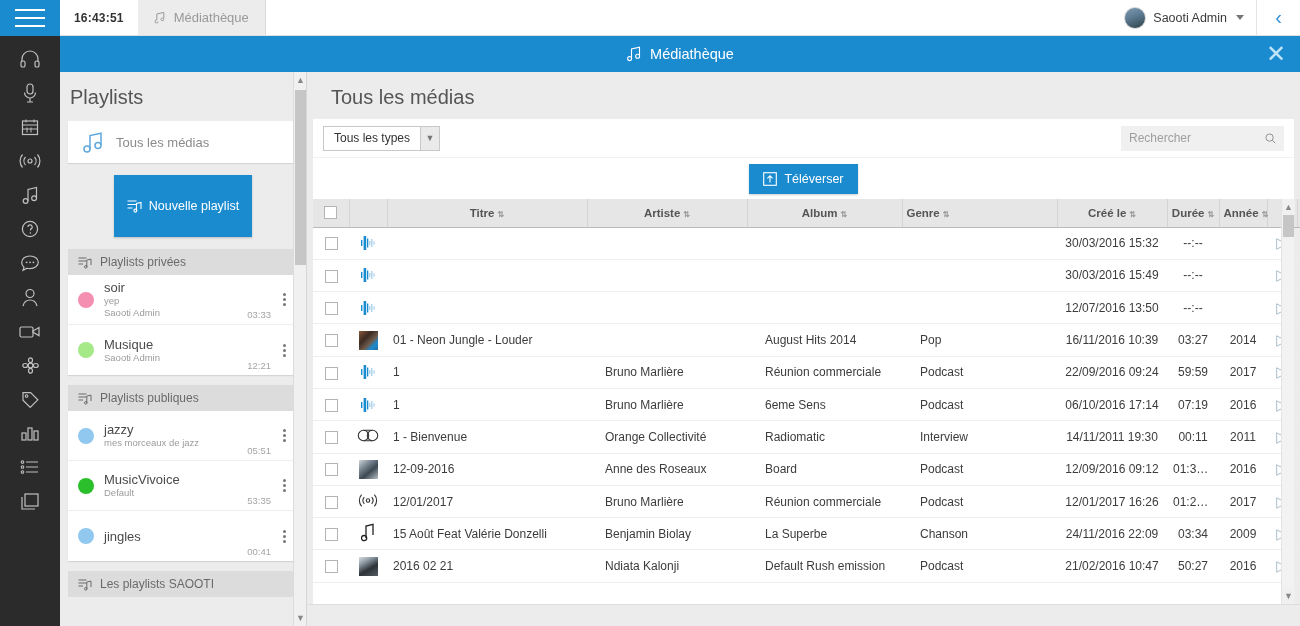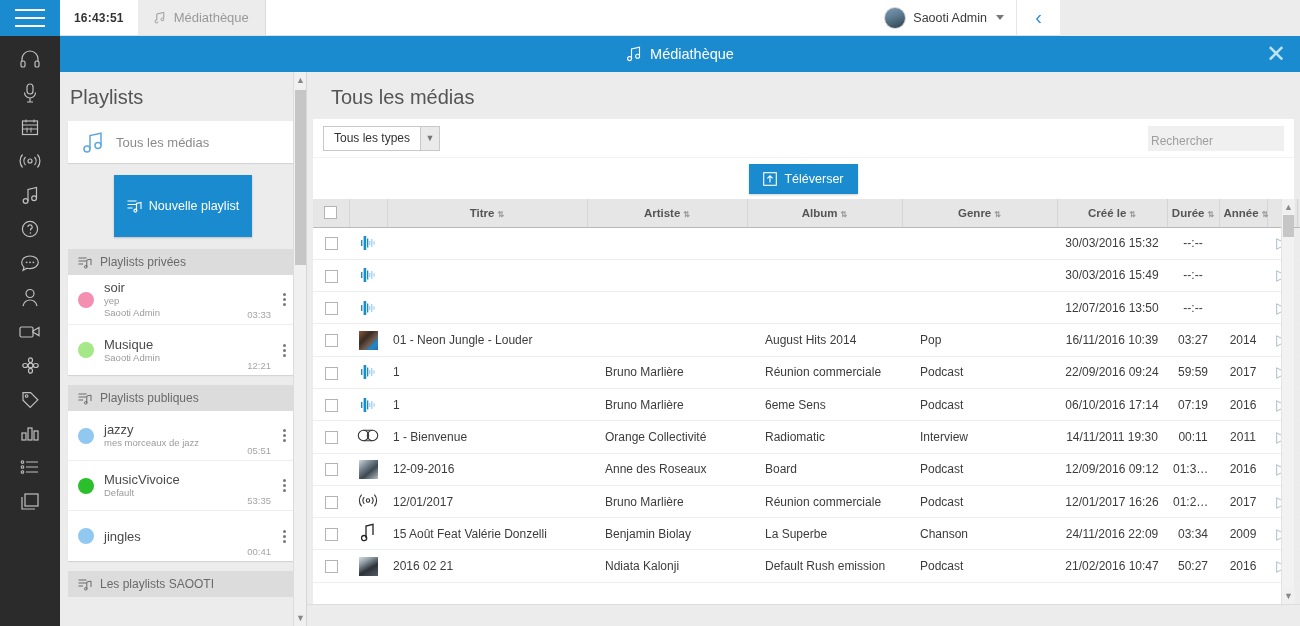--- a/index.html
+++ b/index.html
@@ -5,21 +5,21 @@
   * { box-sizing: border-box; margin: 0; padding: 0; }
   html, body {
     width: 1300px; height: 626px;
     font-family: "Liberation Sans", sans-serif;
     background: #ececec; overflow: hidden;
   }
   #app { position: relative; width: 1300px; height: 626px; }
 
   
   .topbar {
-    position: absolute; top: 0; left: 0; width: 1060px; height: 36px;
+    position: absolute; top: 0; left: 0; width: 1300px; height: 36px;
     background: #fff; display: flex; align-items: stretch;
     border-bottom: 1px solid #e0e0e0;
   }
   .hamburger {
     width: 60px; height: 36px; background: #1b8bd0;
     display: flex; flex-direction: column; align-items: center; justify-content: center;
   }
   .hamburger span { display: block; width: 30px; height: 2px; background: #fff; margin: 3px 0; }
   .clock {
     display: flex; align-items: center; padding: 0 14px;
@@ -128,22 +128,22 @@
   }
   .select-box {
     display: flex; border: 1px solid #c8c8c8; height: 25px; background: #fff; align-items: stretch;
   }
   .select-box .val { font-size: 12px; color: #333; padding: 0 10px; display: flex; align-items: center; }
   .select-box .arrow {
     width: 19px; background: #eaeaea; border-left: 1px solid #c8c8c8;
     display: flex; align-items: center; justify-content: center; color: #777; font-size: 9px;
   }
   .searchbox {
-    margin-left: auto; background: #f0f0f0; width: 136px; height: 25px;
-    display: flex; align-items: center; padding: 8px 8px; gap: 6px; flex-direction: column;
+    margin-left: auto; background: #f0f0f0; width: 163px; height: 25px;
+    display: flex; align-items: center; padding: 8px 8px; gap: 6px;
   }
   .searchbox input {
     border: none; background: transparent; outline: none; font-size: 12px;
     color: #555; width: 130px; font-family: inherit;
   }
   .searchbox input::placeholder { color: #9e9e9e; }
   .action-bar {
     background: #fff; height: 42px; margin: 0 6px; display: flex; align-items: center;
     justify-content: center; border-top: 1px solid #f2f2f2;
   }
@@ -165,21 +165,21 @@
   .sorticon { font-size: 8px; color: #999; margin-left: 3px; }
   tbody td {
     height: 32.3px; font-size: 12px; color: #3c3c3c; border-bottom: 1px solid #ededed;
     padding: 0 6px; white-space: nowrap; overflow: hidden; text-overflow: ellipsis;
   }
   .c-check { width: 36px; text-align: center; }
   .c-thumb { width: 38px; text-align: center; }
   .c-title { width: 200px; }
   .c-artist { width: 160px; text-align: center; }
   .c-album { width: 155px; text-align: center; }
-  .c-genre { width: 155px; text-align: center; }
+  .c-genre { width: 155px; text-align: left; }
   .c-date { width: 110px; text-align: center; }
   .c-dur { width: 52px; text-align: center; }
   .c-year { width: 48px; text-align: center; }
   .c-play { width: 30px; text-align: center; }
   .c-menu { width: 28px; text-align: center; }
   tbody .c-title, tbody .c-artist, tbody .c-album, tbody .c-genre { text-align: left; }
   tbody .c-artist, tbody .c-album, tbody .c-genre { padding-left: 18px; }
   .chk {
     width: 13px; height: 13px; border: 1px solid #b4b4b4; background: #fff;
     display: inline-block; vertical-align: middle;

